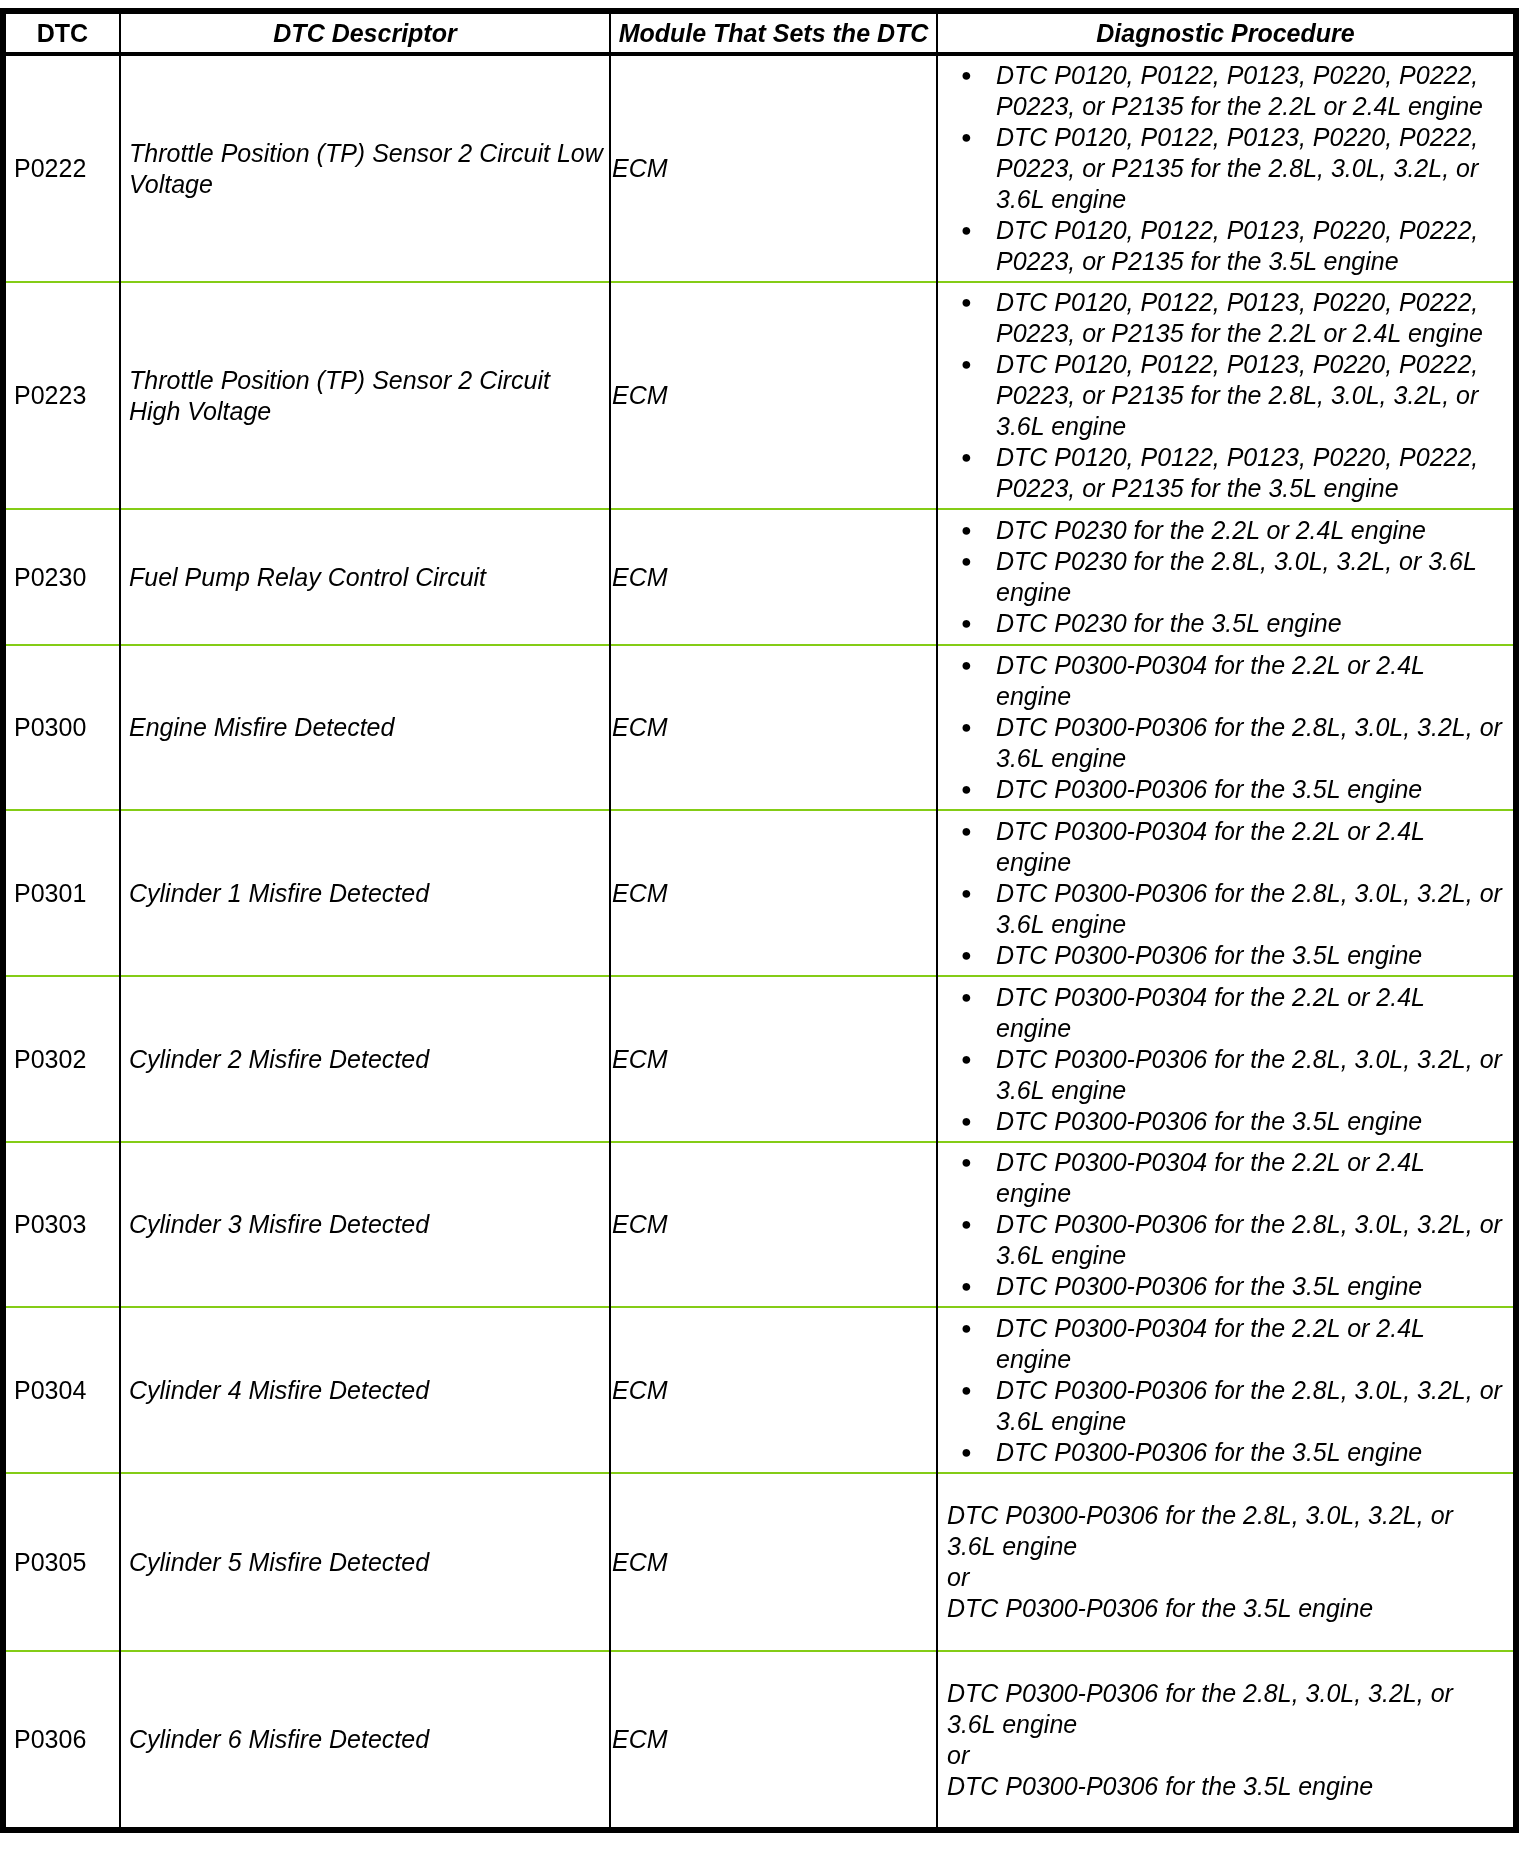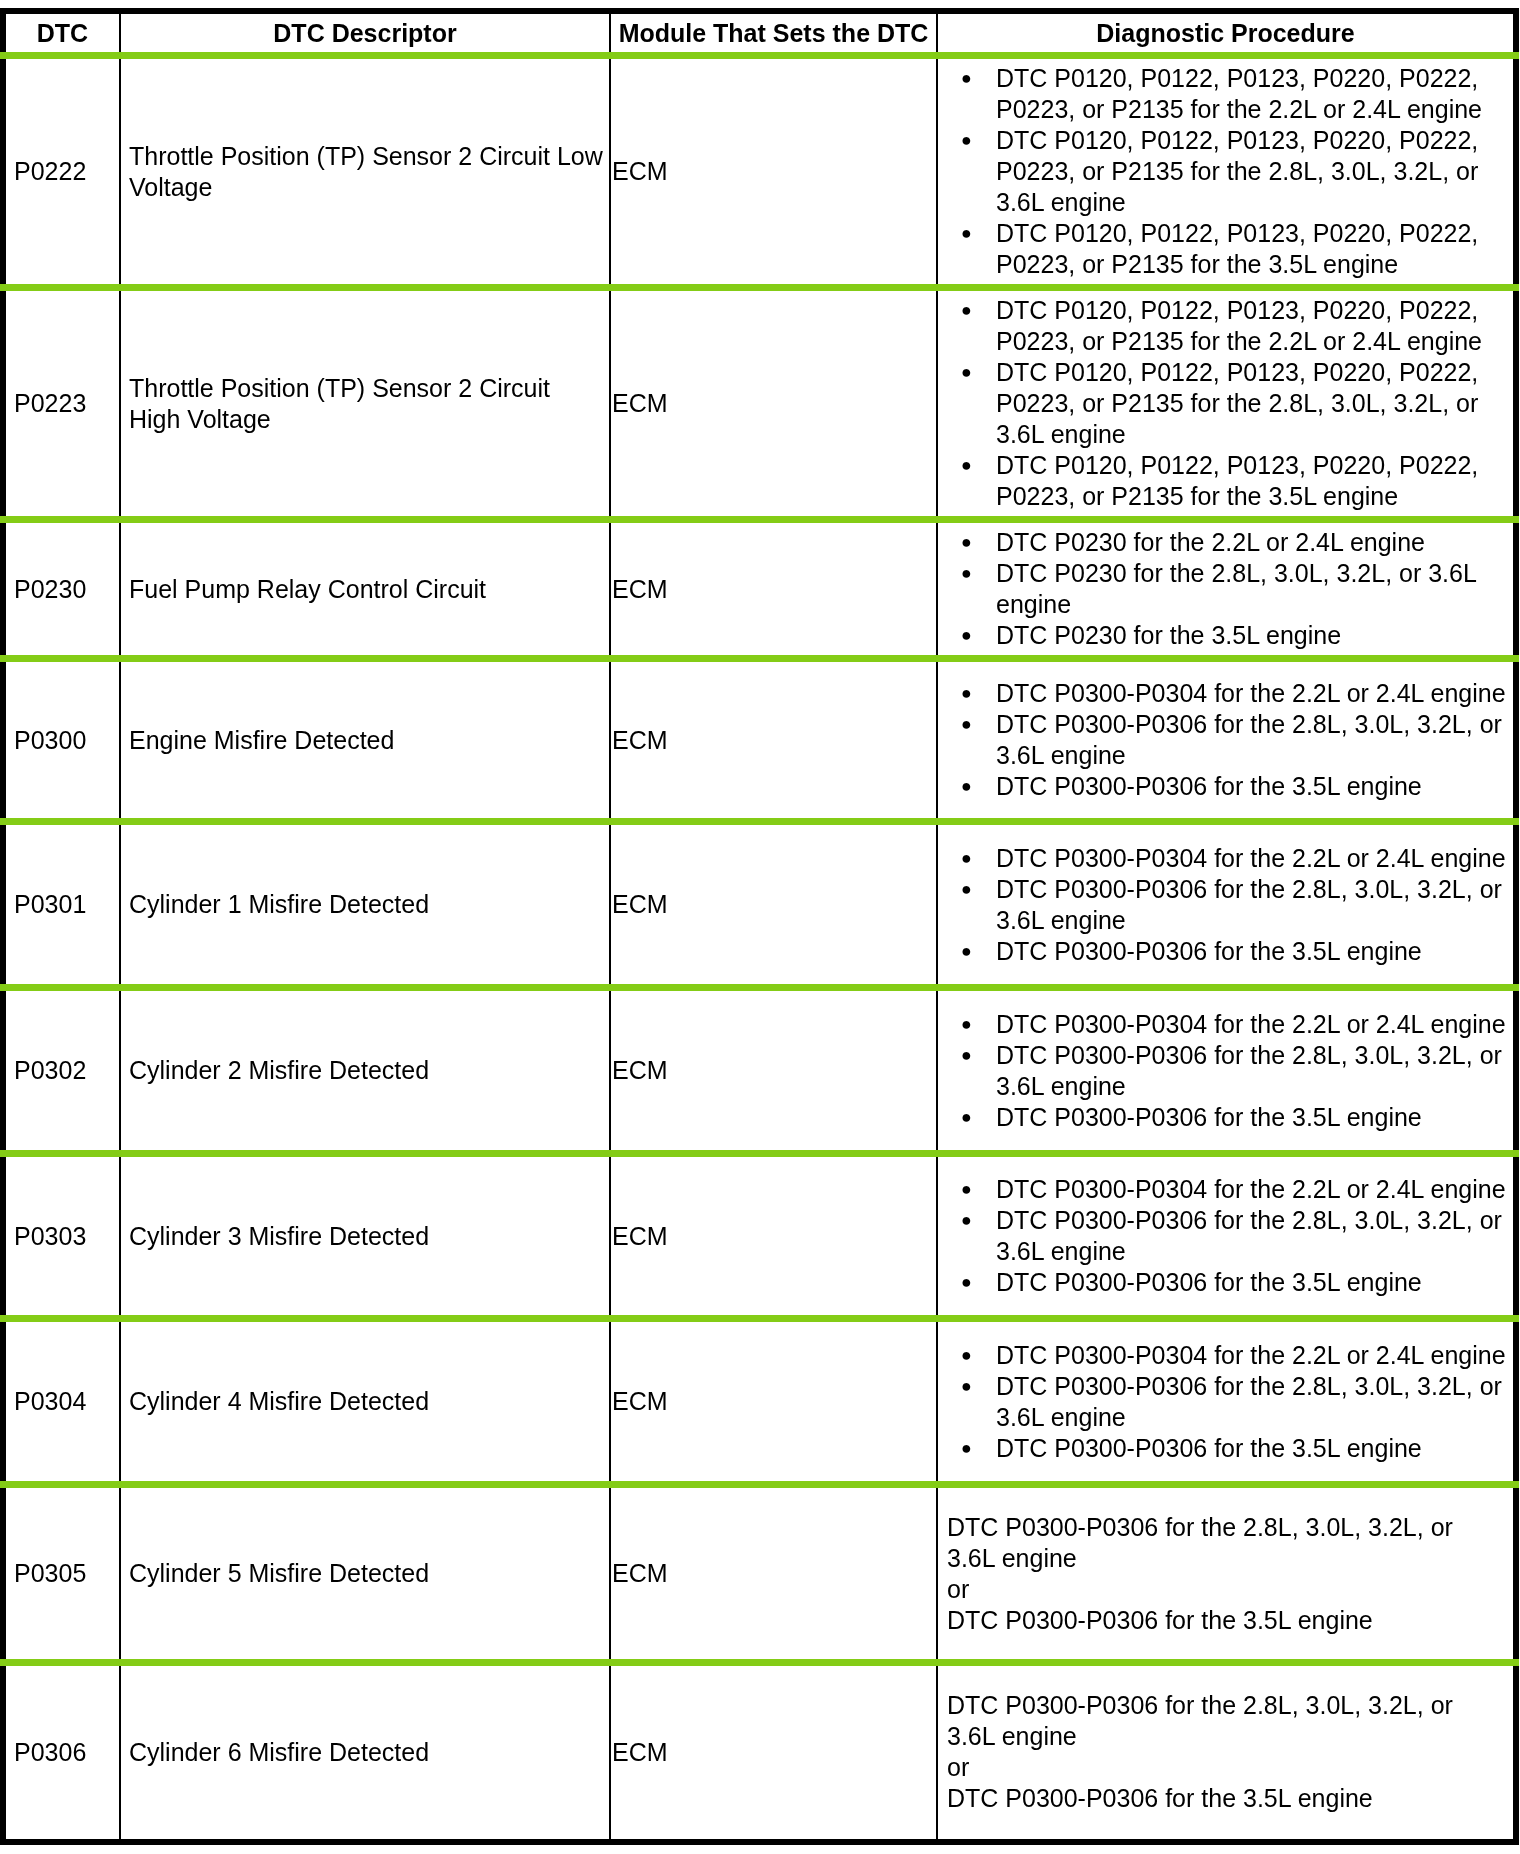--- a/index.html
+++ b/index.html
@@ -23,26 +23,26 @@
   col.c3 { width: 327px; }
   col.c4 { width: 579px; }
   th {
     font-size: 25px; font-weight: bold; text-align: center; vertical-align: middle;
     height: 34px; padding: 2px 2px;
     border-bottom: 4px solid #000;
     background: #fff;
   }
   td {
     font-size: 25px; line-height: 31px; vertical-align: middle;
-    border-top: 7px solid #84cc16;
+    border-top: 2px solid #84cc16;
     padding-top: 4px; padding-bottom: 4px;
     background: #fff;
     overflow: hidden;
   }
-  th + th, td + td { border-left: 2px solid #000; }
+  th + th, td + td { border-left: 2px solid #000; font-style: italic; }
   td.dtc    { padding-left: 8px; }
   td.desc   { padding-left: 8px; padding-right: 2px; }
   td.module { }
   td.proc   { padding-left: 0; padding-right: 0; }
   td.proc ul {
     list-style: none;
     margin: 0;
     padding: 0 7px 0 58px;
   }
   td.proc li { position: relative; }

